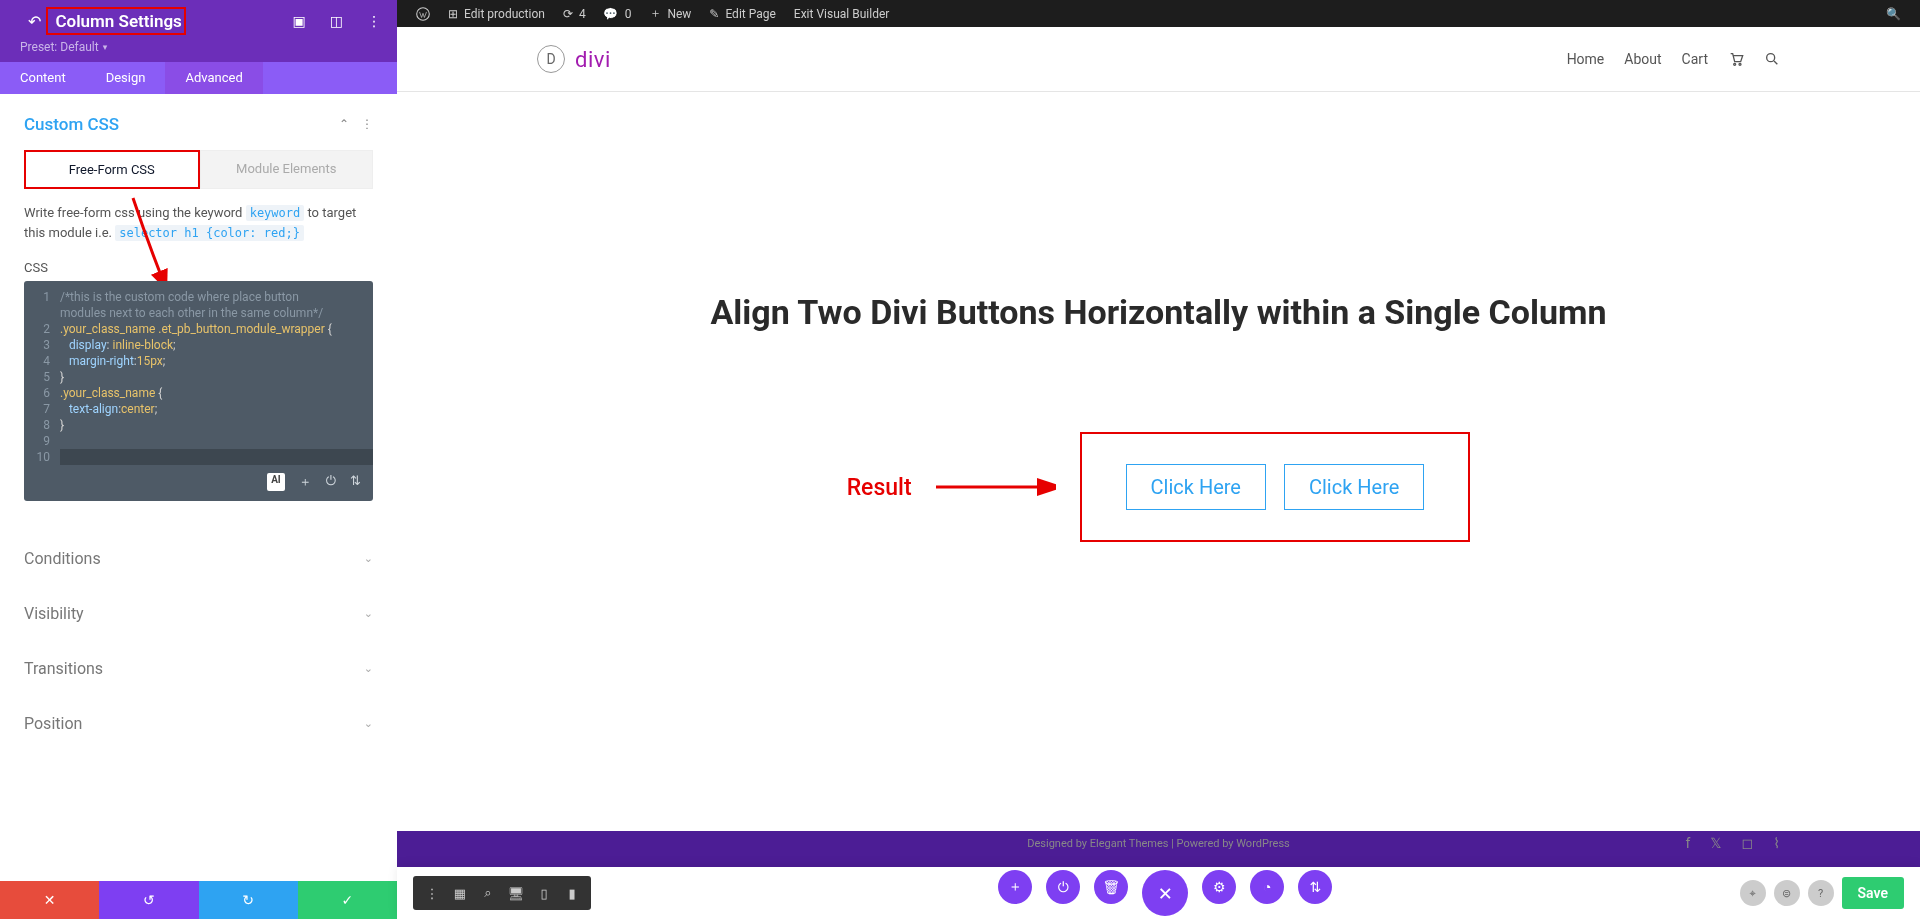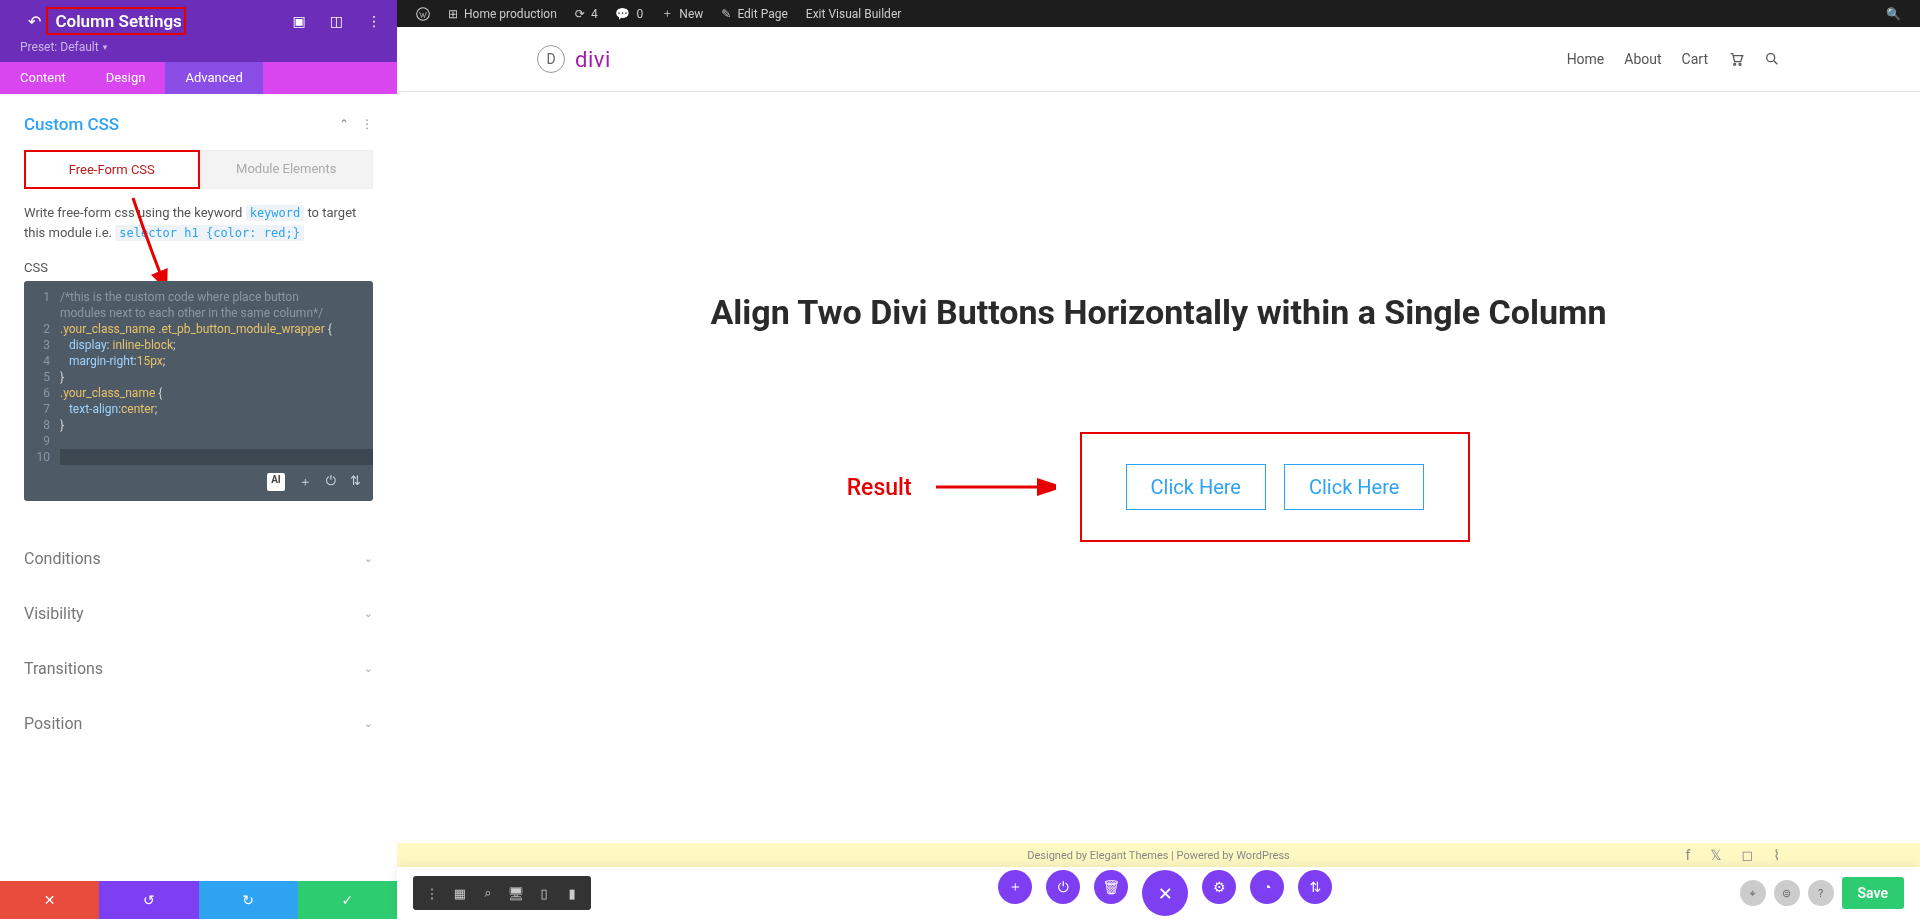--- a/index.html
+++ b/index.html
@@ -10,33 +10,33 @@
 .panel-header{background:#6c2eb9;color:#fff;height:62px;position:relative;}
 .header-top{height:42px;display:flex;align-items:center;padding:0 16px 0 28px;}
 .back-arrow{cursor:pointer;font-size:16px;}
 .panel-title{font-size:17px;font-weight:600;margin-left:14px;}
 .title-marker{position:absolute;left:46px;top:7px;width:140px;height:28px;border:2px solid #e60000;pointer-events:none;}
 .header-icons{margin-left:auto;display:flex;gap:24px;align-items:center;}
 .header-icons span{cursor:pointer;font-size:14px;}
 .preset-row{height:30px;padding-left:20px;font-size:12px;color:#c9b4e8;display:flex;align-items:center;margin-top:-10px;}
 .preset-row::after{content:"▾";margin-left:4px;font-size:9px;}
 
-.tabs{display:flex;background:#d946ef;height:32px;text-align:center;}
+.tabs{display:flex;background:#8b5cf6;height:32px;text-align:center;}
 .tab{padding:0 20px;line-height:32px;font-size:13px;color:#fff;cursor:pointer;}
 .tab.active{background:#8a4de6;}
 
 .panel-body{flex:1;overflow:auto;padding:20px 24px 8px;}
 .section-head{display:flex;align-items:center;justify-content:space-between;margin-bottom:16px;}
 .section-title{font-size:17px;color:#2ea3f2;font-weight:500;}
 .section-ctrls{color:#888;font-size:12px;display:flex;gap:12px;}
 .section-ctrls span{cursor:pointer;}
 
 .subtabs{display:flex;margin-bottom:14px;}
 .subtab{flex:1;text-align:center;padding:10px 0;font-size:13px;background:#f3f3f3;color:#aaa;cursor:pointer;}
-.subtab.active{background:#fff;color:#b91c1c;border:2px solid #e60000;}
+.subtab.active{background:#fff;color:#0f172a;border:2px solid #e60000;}
 .subtab:not(.active){border:1px solid #eee;}
 
 .css-help{font-size:13px;color:#555;line-height:1.5;margin-bottom:18px;}
 .css-help code{background:#eef3f8;color:#2ea3f2;font-family:Consolas,monospace;font-size:12px;padding:1px 4px;border-radius:2px;}
 
 
 .arrow-box{position:relative;}
 .red-arrow{position:absolute;pointer-events:none;}
 
 .css-label{font-size:13px;color:#555;margin-bottom:6px;}
@@ -95,21 +95,21 @@
 .builder-bar{position:absolute;left:0;right:0;bottom:0;height:52px;background:#fff;box-shadow:0 -2px 10px rgba(0,0,0,0.08);display:flex;align-items:center;padding:0 16px;}
 .dark-tools{background:#333;border-radius:3px;display:flex;gap:2px;padding:4px 6px;}
 .dark-tools span{width:26px;height:26px;display:flex;align-items:center;justify-content:center;color:#ccc;cursor:pointer;font-size:13px;}
 .circles{display:flex;gap:14px;margin:0 auto;}
 .circ{width:34px;height:34px;border-radius:50%;background:#7e3ff2;color:#fff;display:flex;align-items:center;justify-content:center;cursor:pointer;font-size:14px;}
 .circ.big{width:46px;height:46px;font-size:18px;}
 .right-tools{display:flex;gap:8px;align-items:center;}
 .gray-circ{width:26px;height:26px;border-radius:50%;background:#ccc;color:#666;display:flex;align-items:center;justify-content:center;cursor:pointer;font-size:11px;}
 .save-btn{background:#2ecc71;color:#fff;border-radius:3px;padding:8px 16px;font-size:14px;font-weight:600;cursor:pointer;}
 
-.site-footer{position:absolute;left:0;right:0;bottom:52px;height:24px;background:#fef9c3;}
+.site-footer{position:absolute;left:0;right:0;bottom:52px;height:36px;background:#4c1d95;}
 .footer-socials{position:absolute;right:140px;top:4px;display:flex;gap:20px;color:#888;font-size:14px;}
 .footer-text{position:absolute;left:50%;transform:translateX(-50%);top:6px;color:#888;font-size:11px;}
 </style>
 </head>
 <body>
 
 <div class="settings-panel">
   <div class="panel-header">
     <div class="header-top">
       <span class="back-arrow">↶</span>
@@ -243,21 +243,21 @@
 
 <div class="wpbar">
   <div class="wpbar-item">
       <svg viewBox="0 0 20 20">
         <circle cx="10" cy="10" r="9" fill="none" stroke="#ccc" stroke-width="1.5"></circle>
         <path d="M5 7l3 8 2-6 2 6 3-8" stroke="#ccc" fill="none"></path>
       </svg>
     </div>
   <div class="wpbar-item">
       <span>⊞</span>
-      <span>Home production</span>
+      <span>Edit production</span>
     </div>
   <div class="wpbar-item">
       <span>⟳</span>
       <span>4</span>
     </div>
   <div class="wpbar-item">
       <span>💬</span>
       <span>0</span>
     </div>
   <div class="wpbar-item">

